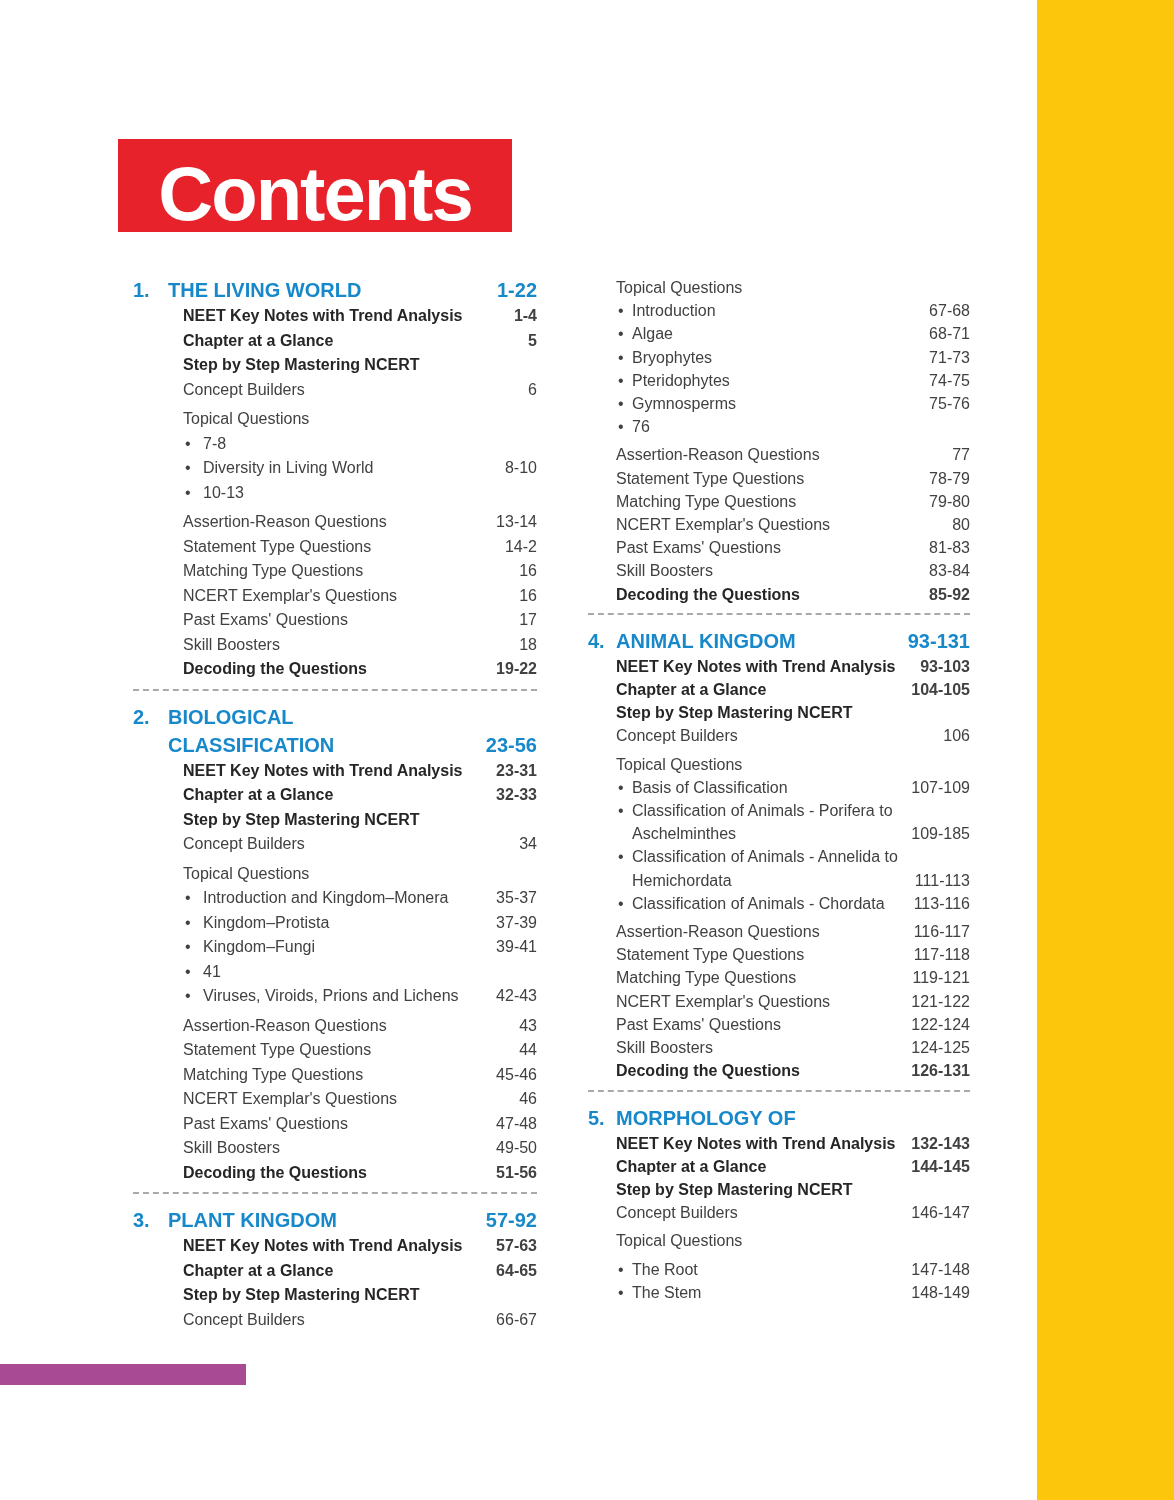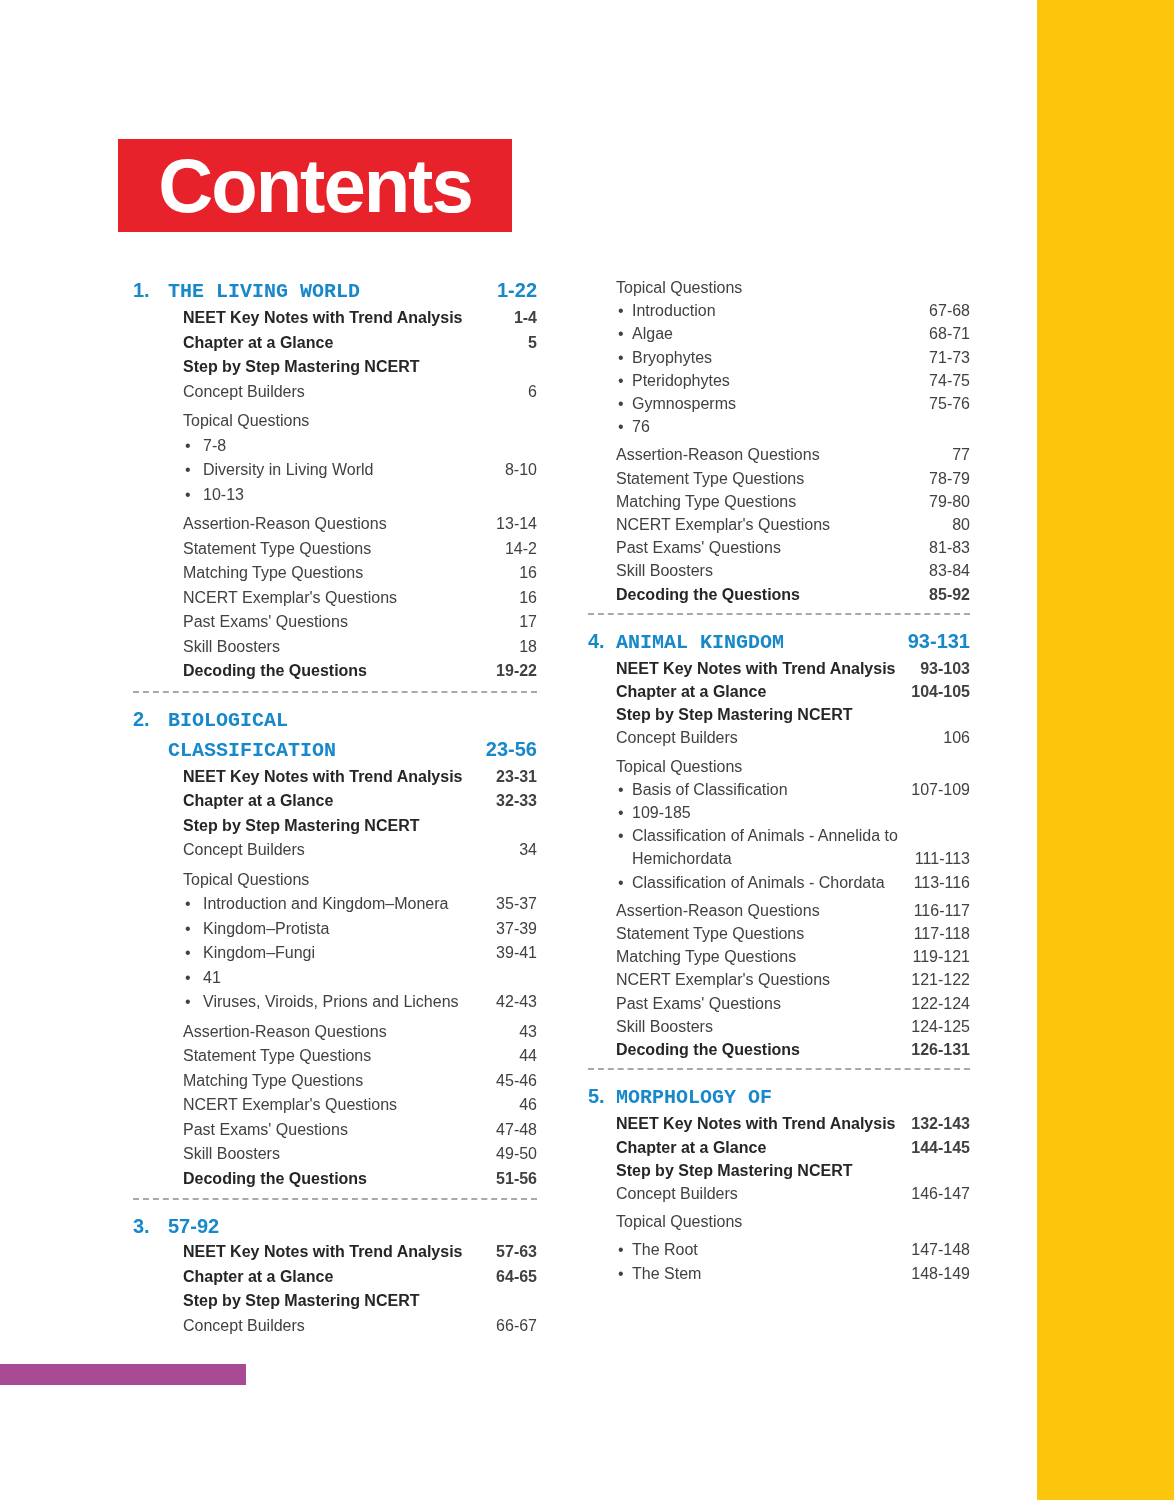--- a/index.html
+++ b/index.html
@@ -9,33 +9,33 @@
   }
   html,body{margin:0;padding:0;}
   .page{
     position:relative;width:1174px;height:1500px;background:var(--page-bg);
     font-family:"Liberation Sans",sans-serif;overflow:hidden;
   }
   .yellow-bar{position:absolute;left:1037px;top:0;width:137px;height:1500px;background:var(--yellow-bar);}
   .purple-bar{position:absolute;left:0;top:1364px;width:246px;height:21px;background:var(--purple-bar);}
   .banner{
     position:absolute;left:118px;top:139px;width:394px;height:93px;background:var(--banner-bg);
-    display:flex;align-items:center;justify-content:center;
+    display:flex;align-items:flex-end;justify-content:center;
   }
   .banner span{color:var(--banner-text);font-weight:bold;font-size:76px;letter-spacing:-2px;line-height:1;}
   .col{position:absolute;top:276px;}
   .col0{left:133px;width:404px;}
   .col1{left:588px;width:382px;}
   .block.first{margin-top:0;}
   .sec{margin-top:12px;}
   .block.first .sec{margin-top:0;}
   .sec-line{display:flex;align-items:baseline;font-weight:bold;font-size:20px;line-height:28px;color:var(--heading);}
   .col0 .sec-num{width:35px;flex:none;}
   .col1 .sec-num{width:28px;flex:none;}
-  .sec-title{flex:1;font-family:Liberation Mono, monospace;}
+  .sec-title{flex:1;}
   .sec-pages{flex:none;white-space:nowrap;}
   .row{display:flex;align-items:baseline;font-size:16px;color:var(--text);}
   .col0 .row{line-height:24.5px;padding-left:50px;}
   .col1 .row{line-height:23.2px;padding-left:28px;}
   .row .lbl{flex:1;}
   .row .pg{flex:none;text-align:right;white-space:nowrap;}
   .row.bold{font-weight:bold;color:var(--bold-text);}
   .row.bold .pg{font-weight:bold;color:var(--text);}
   .row.gap{margin-top:5px;}
   .col0 .row.bullet{padding-left:52px;}
@@ -209,20 +209,21 @@
         <div class="row bold">
           <span class="lbl">Decoding the Questions</span>
           <span class="pg">51-56</span>
         </div>
       </div>
       <div class="divider"></div>
       <div class="block">
         <div class="sec">
           <div class="sec-line">
             <span class="sec-num">3.</span>
+            <span class="sec-title">PLANT KINGDOM</span>
             <span class="sec-pages">57-92</span>
           </div>
         </div>
         <div class="row bold">
           <span class="lbl">NEET Key Notes with Trend Analysis</span>
           <span class="pg">57-63</span>
         </div>
         <div class="row bold">
           <span class="lbl">Chapter at a Glance</span>
           <span class="pg">64-65</span>
@@ -330,20 +331,24 @@
           <span class="lbl">Topical Questions</span>
           <span class="pg"></span>
         </div>
         <div class="row bullet">
           <span class="dot">•</span>
           <span class="lbl">Basis of Classification</span>
           <span class="pg">107-109</span>
         </div>
         <div class="row bullet two">
           <span class="dot">•</span>
+          <span class="lbl">
+            <div>Classification of Animals - Porifera to</div>
+            <div>Aschelminthes</div>
+          </span>
           <span class="pg">109-185</span>
         </div>
         <div class="row bullet two">
           <span class="dot">•</span>
           <span class="lbl">
             <div>Classification of Animals - Annelida to</div>
             <div>Hemichordata</div>
           </span>
           <span class="pg">111-113</span>
         </div>

